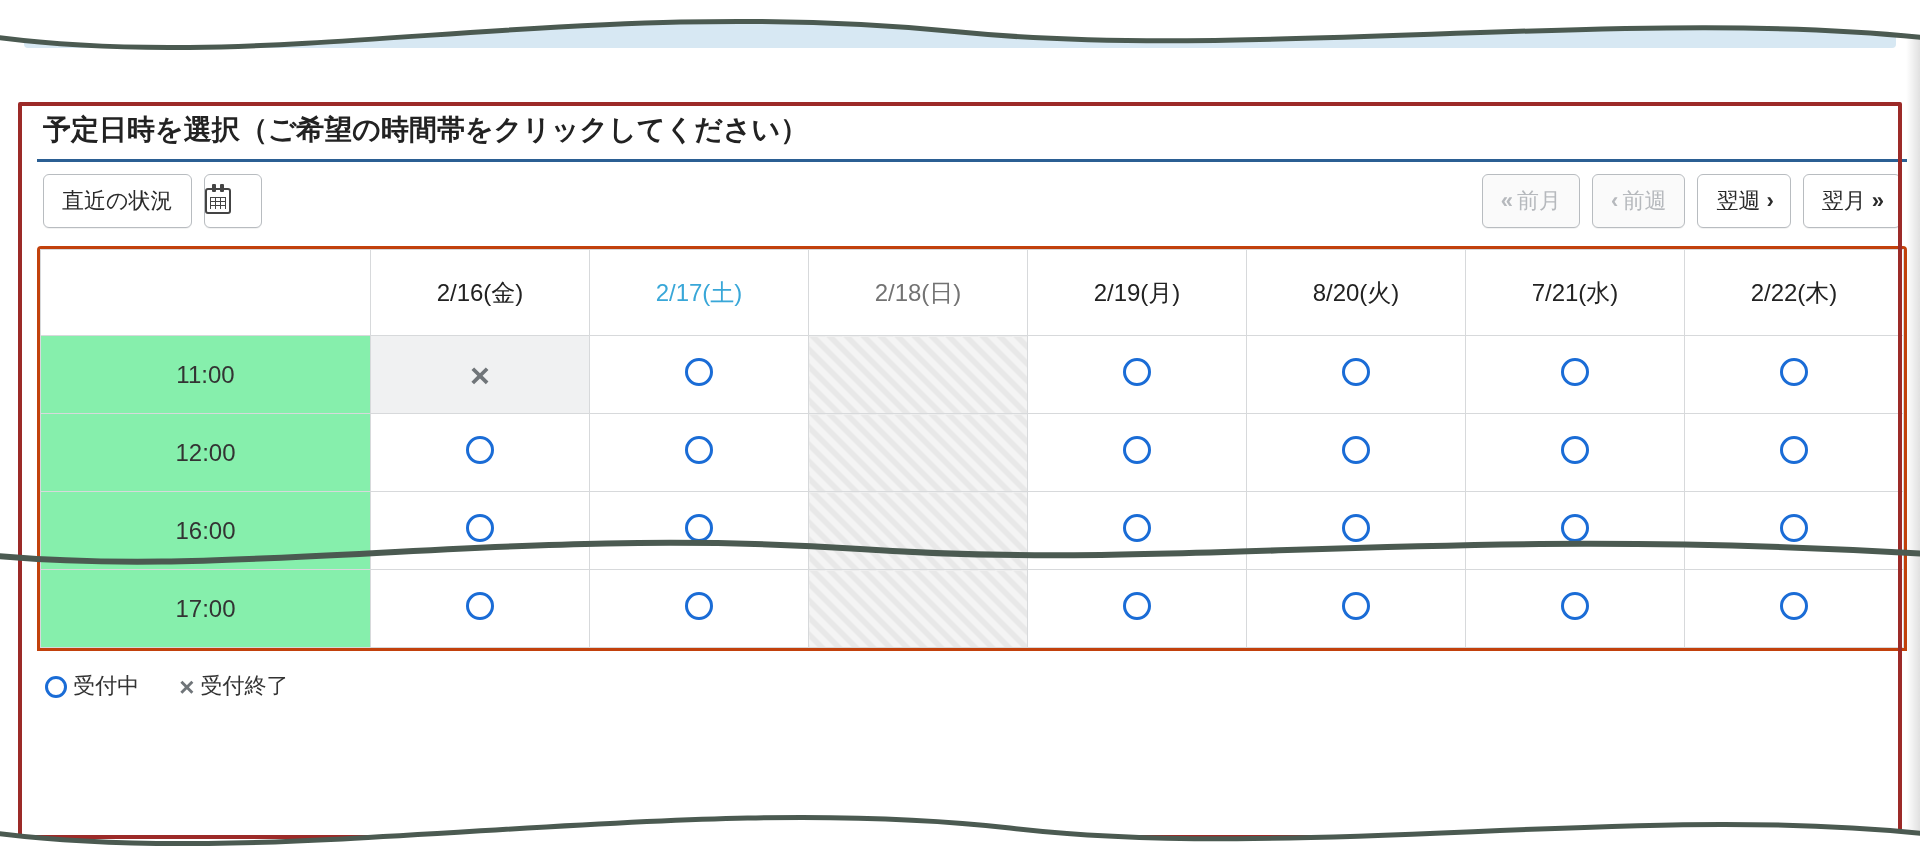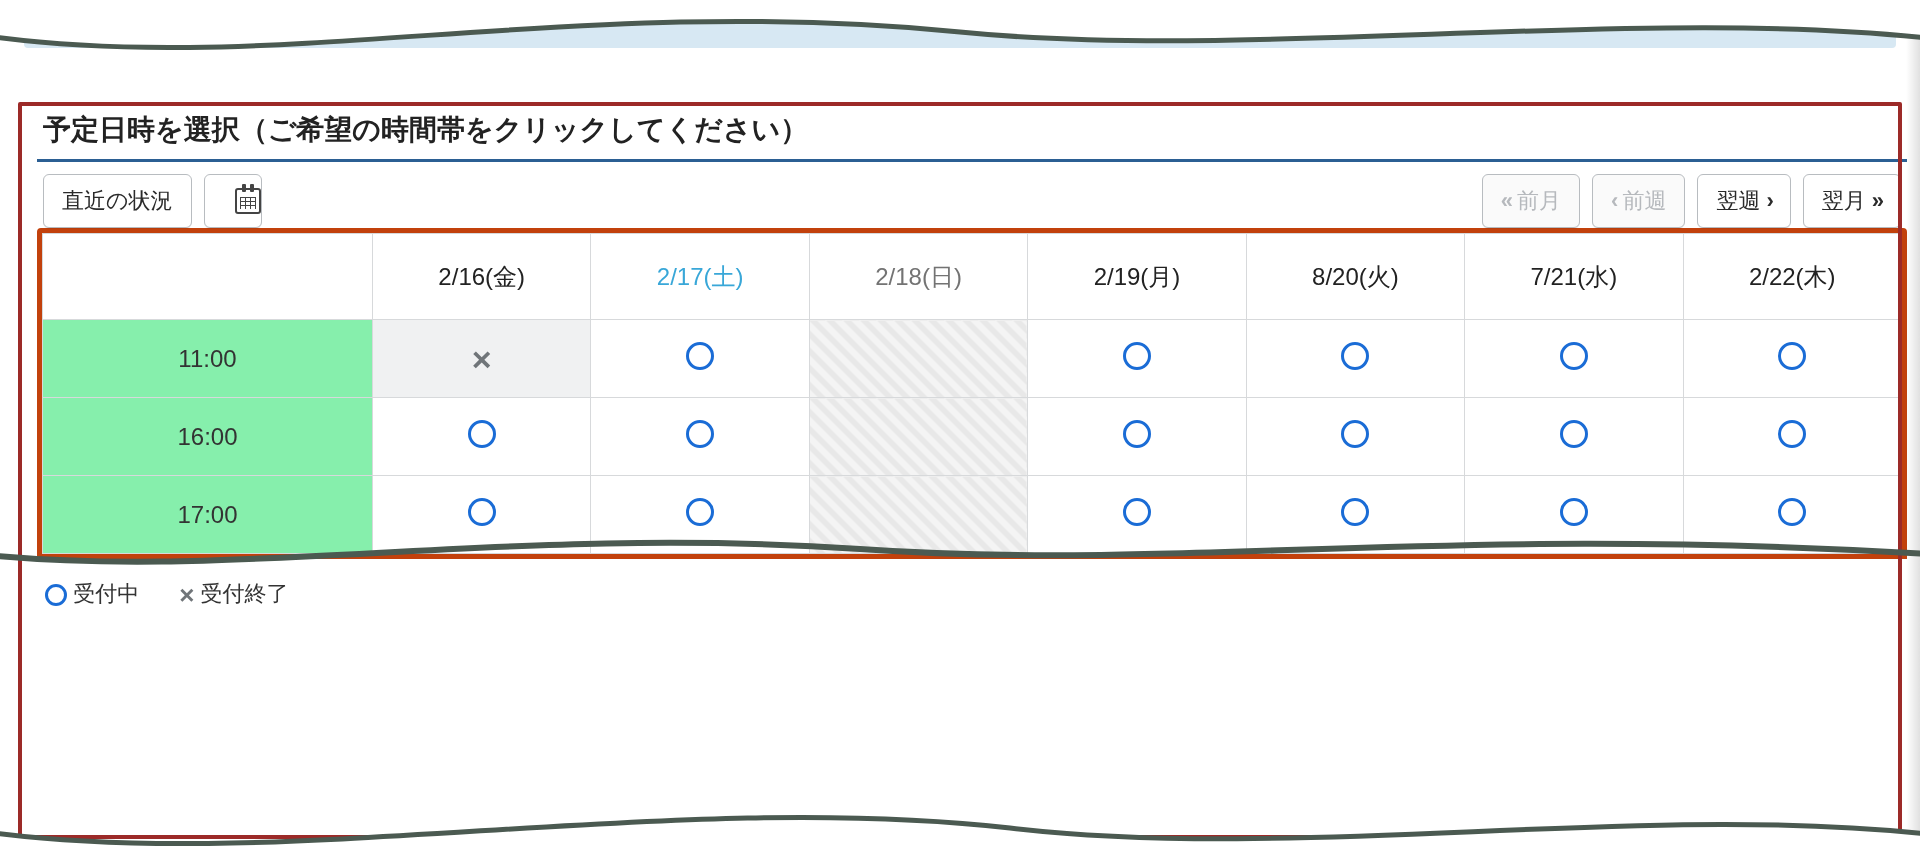--- a/index.html
+++ b/index.html
@@ -88,21 +88,21 @@
   .toolbar {
     display: flex;
     align-items: center;
     gap: 12px;
     padding: 0 6px;
   }
   .spacer { flex: 1 1 auto; }
   .btn {
     display: inline-flex;
     align-items: center;
-    justify-content: flex-end;
+    justify-content: flex-start;
     gap: 6px;
     height: 54px;
     padding: 0 18px;
     border: 1px solid #b8bcc0;
     border-radius: 6px;
     background: #fff;
     color: #2b2b2b;
     font-size: 22px;
     cursor: pointer;
     box-shadow: 0 1px 0 rgba(0,0,0,0.05);
@@ -134,21 +134,22 @@
     left: 3px; right: 3px; bottom: 3px;
     height: 12px;
     background:
       linear-gradient(#444 1px, transparent 1px) 0 0/100% 4px,
       linear-gradient(90deg,#444 1px, transparent 1px) 0 0/5px 100%;
   }
   .chevs { font-weight: bold; letter-spacing: -2px; }
 
   
   .cal-wrap {
-    border: 5px solid #c2410c;
+    margin-top: 18px;
+    border: 3px solid #c2410c;
     border-radius: 4px 4px 0 0;
     overflow: hidden;
   }
   table.cal {
     width: 100%;
     border-collapse: collapse;
     table-layout: fixed;
   }
   .cal th, .cal td {
     border: 1px solid #d7d9db;
@@ -298,20 +299,30 @@
               <th>11:00</th>
               <td class="slot closed"><span class="xmark">×</span></td>
               <td class="slot"><span class="circle"></span></td>
               <td class="blank"></td>
               <td class="slot"><span class="circle"></span></td>
               <td class="slot"><span class="circle"></span></td>
               <td class="slot"><span class="circle"></span></td>
               <td class="slot"><span class="circle"></span></td>
             </tr>
             <tr>
+              <th>12:00</th>
+              <td class="slot"><span class="circle"></span></td>
+              <td class="slot"><span class="circle"></span></td>
+              <td class="blank"></td>
+              <td class="slot"><span class="circle"></span></td>
+              <td class="slot"><span class="circle"></span></td>
+              <td class="slot"><span class="circle"></span></td>
+              <td class="slot"><span class="circle"></span></td>
+            </tr>
+            <tr>
               <th>16:00</th>
               <td class="slot"><span class="circle"></span></td>
               <td class="slot"><span class="circle"></span></td>
               <td class="blank"></td>
               <td class="slot"><span class="circle"></span></td>
               <td class="slot"><span class="circle"></span></td>
               <td class="slot"><span class="circle"></span></td>
               <td class="slot"><span class="circle"></span></td>
             </tr>
             <tr>

